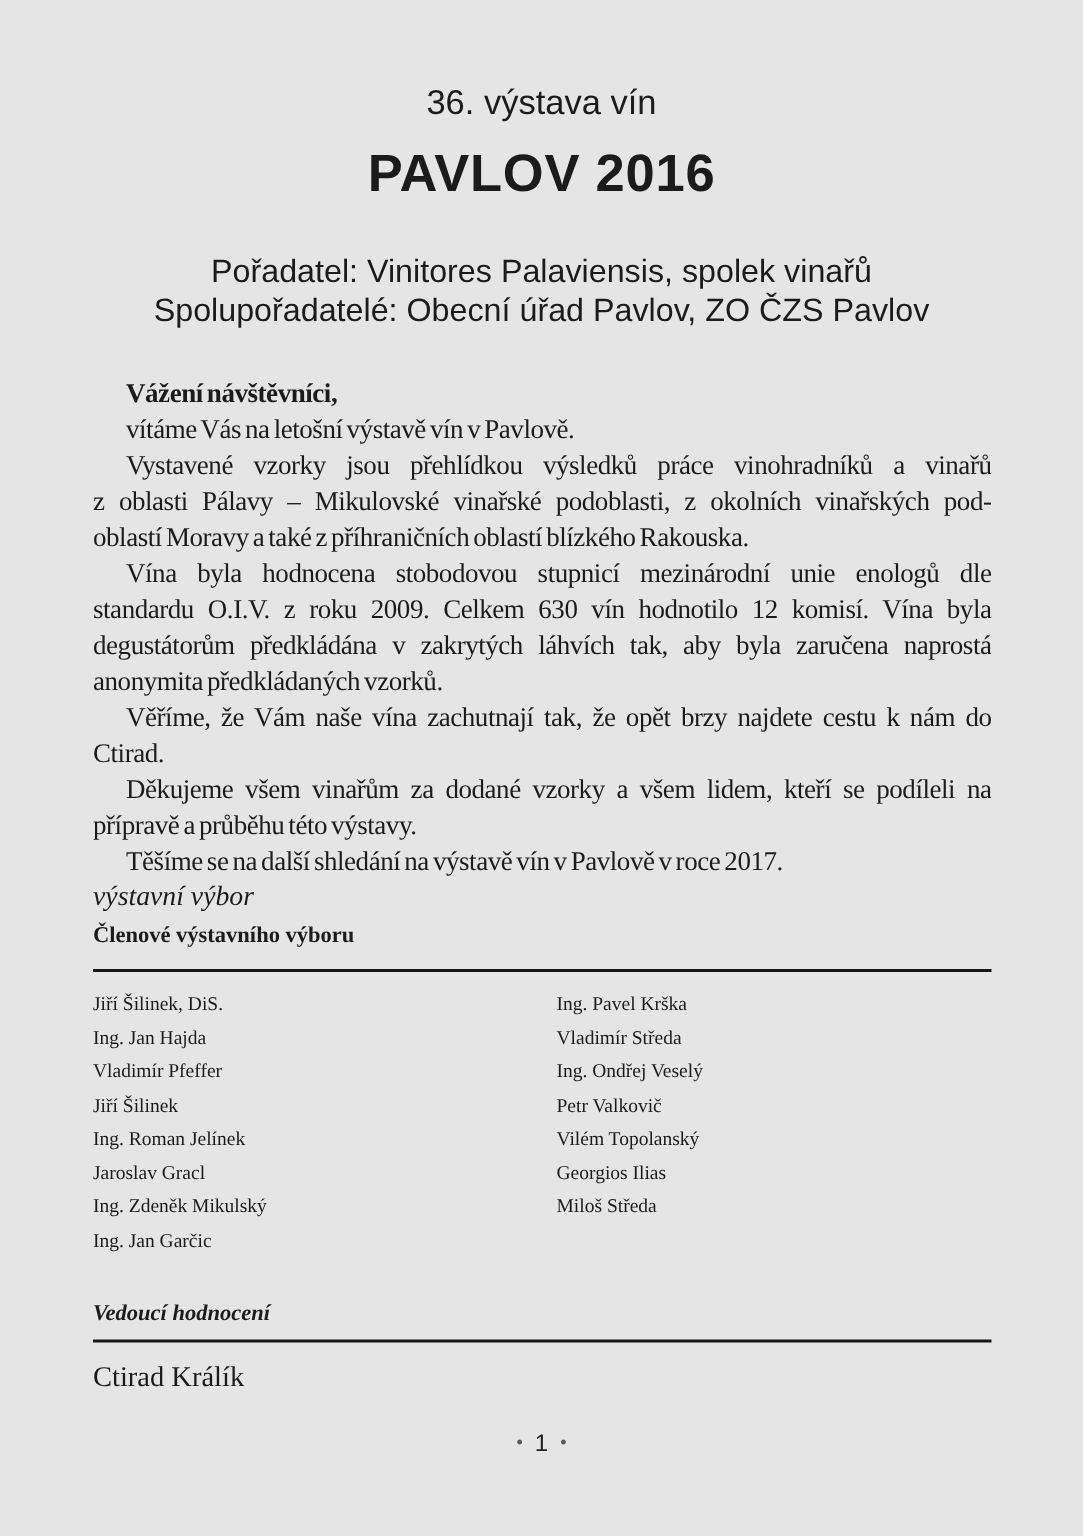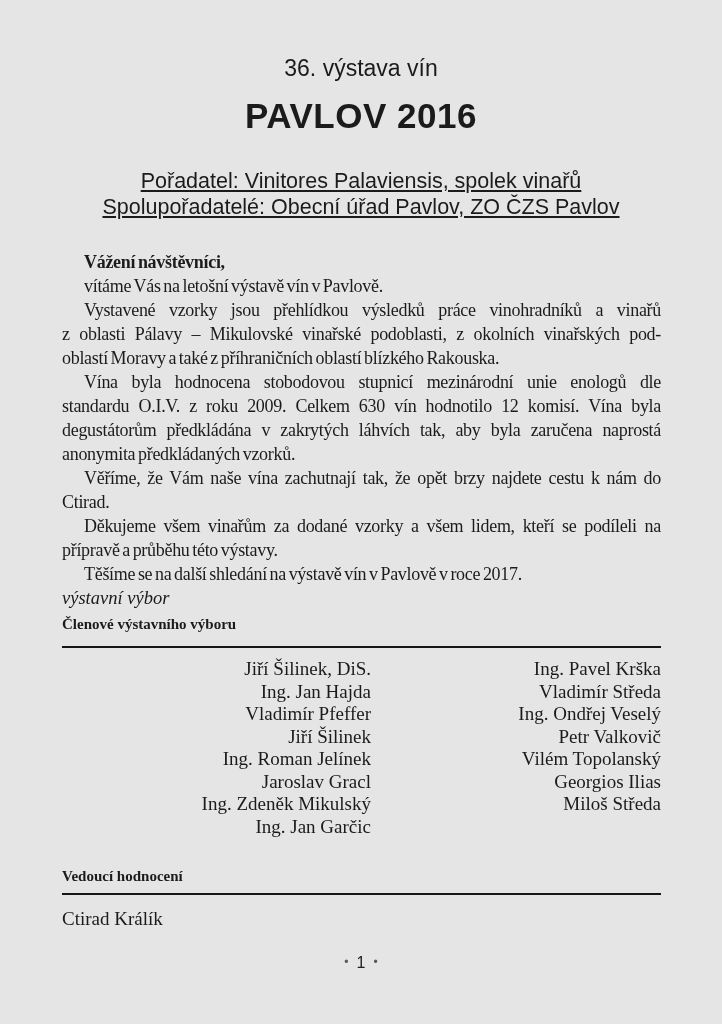--- a/index.html
+++ b/index.html
@@ -30,21 +30,20 @@
     line-height: 52px;
     font-weight: 600;
     letter-spacing: 0.5px;
   }
   .organizers {
     margin-top: 26px;
     text-align: center;
     font-family: "Liberation Sans", sans-serif;
     font-size: 21.5px;
     line-height: 26px;
-    text-decoration: underline;
   }
   
   .content {
     margin: 30px 61px 0 62px;
     font-size: 18px;
     line-height: 24px;
     letter-spacing: -0.3px;
     word-spacing: -1.5px;
   }
   .line { max-height: 24px; overflow: hidden; }
@@ -69,29 +68,28 @@
   }
   .rule {
     margin-top: 10px;
     border: 0;
     border-top: 2px solid #161616;
     height: 0;
   }
   .columns {
     display: flex;
     margin-top: 10px;
-    font-size: 19px;
+    font-size: 13px;
     line-height: 22.5px;
-    text-align: right;
   }
   .col-left { width: 309px; }
   .col-right { flex: 1; }
   .member { white-space: nowrap; }
   
-  .eval-heading { margin-top: 26px; }
+  .eval-heading { margin-top: 26px; font-style: italic; }
   .eval-rule { margin-top: 5px; }
   .eval-name {
     margin-top: 12px;
     font-size: 19px;
     line-height: 24px;
   }
   
   .footer {
     position: absolute;
     left: 0;

